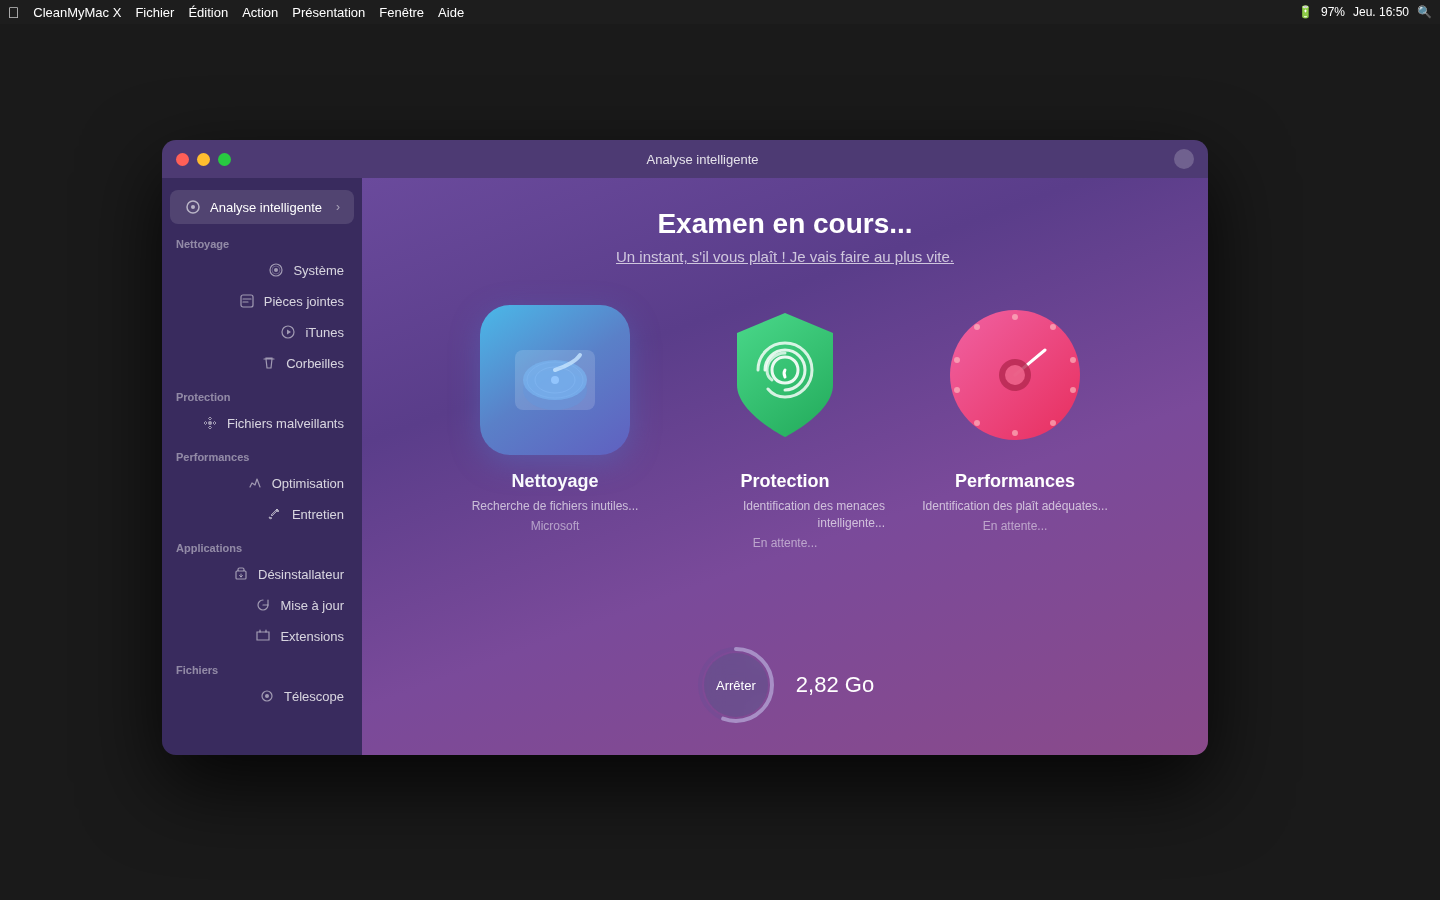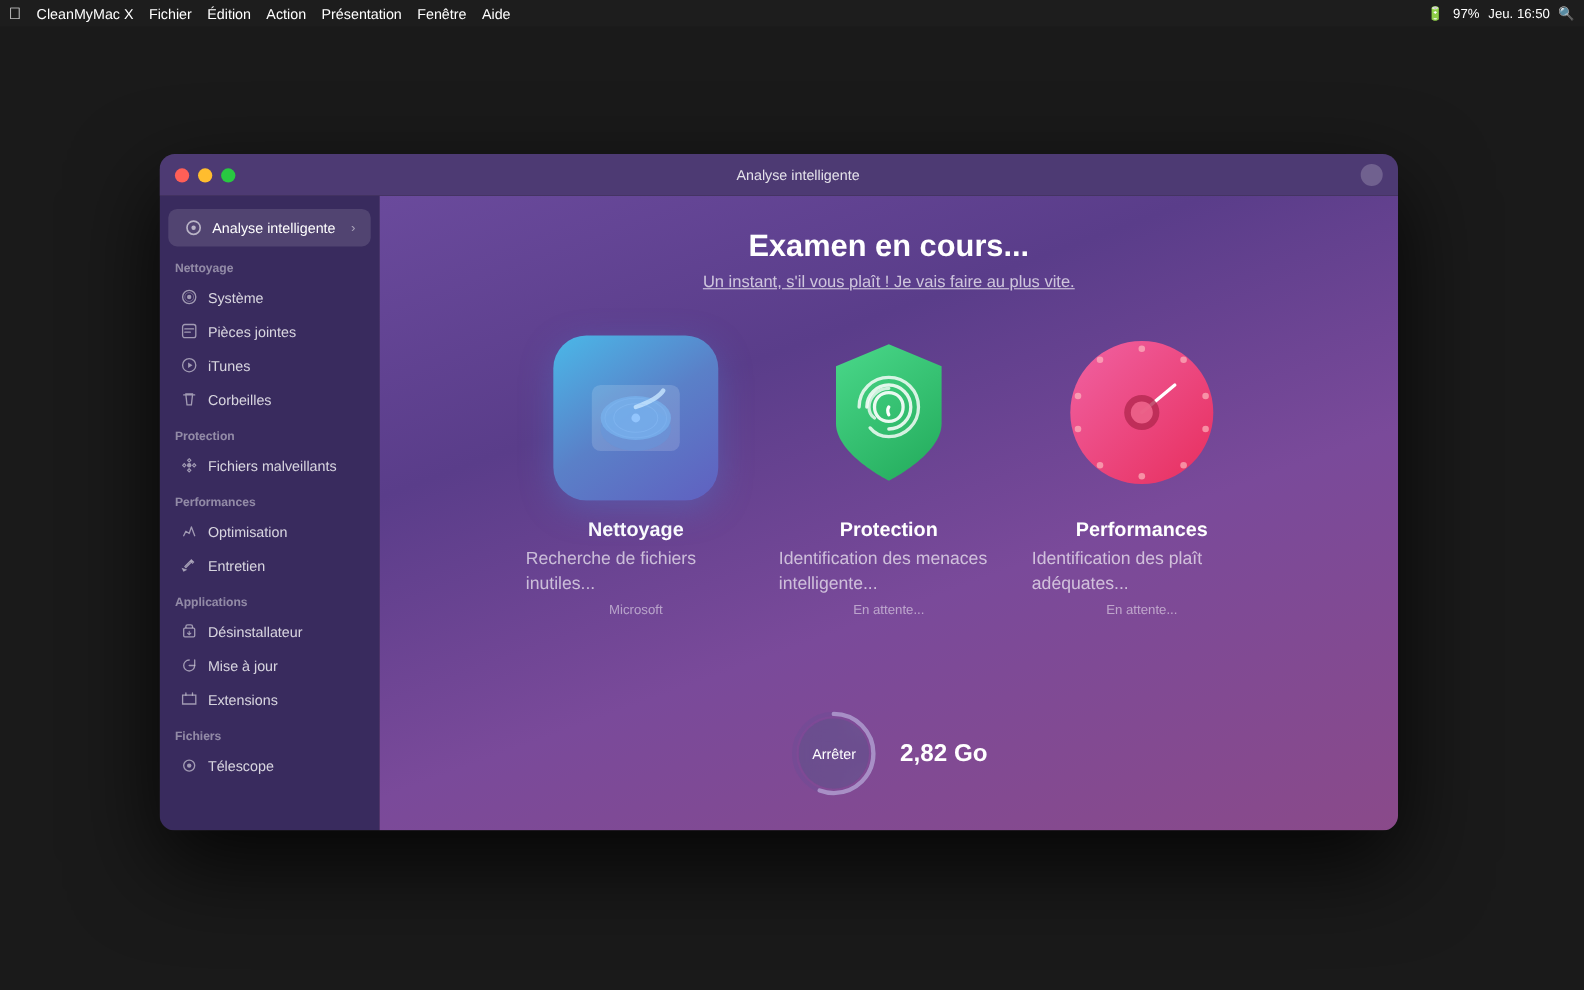--- a/index.html
+++ b/index.html
@@ -28,22 +28,22 @@
       z-index: 100;
     }
     .menubar-left { display: flex; align-items: center; gap: 14px; }
     .menubar-right { margin-left: auto; display: flex; align-items: center; gap: 8px; font-size: 12px; }
     .apple-logo { font-size: 15px; }
 
     
     .app-window {
       position: absolute;
       top: 140px;
-      left: 145px;
-      width: 1126px;
+      left: 162px;
+      width: 1046px;
       height: 615px;
       border-radius: 14px;
       overflow: hidden;
       box-shadow: 0 30px 80px rgba(0,0,0,0.8);
       display: flex;
       flex-direction: column;
     }
 
     
     .title-bar {
@@ -112,20 +112,21 @@
     .sidebar-nav-item {
       display: flex;
       align-items: center;
       padding: 6px 14px;
       color: rgba(255,255,255,0.8);
       font-size: 13px;
       cursor: pointer;
       gap: 8px;
       border-radius: 6px;
       margin: 1px 4px;
+      justify-content: flex-end;
     }
     .sidebar-icon {
       width: 18px;
       height: 18px;
       opacity: 0.75;
       flex-shrink: 0;
       display: flex;
       align-items: center;
       justify-content: center;
       font-size: 14px;
@@ -206,23 +207,23 @@
       position: relative;
     }
 
     .card-title {
       font-size: 18px;
       font-weight: 700;
       color: white;
       margin-bottom: 6px;
     }
     .card-desc {
-      font-size: 16px;
+      font-size: 12px;
       color: rgba(255,255,255,0.65);
-      text-align: left;
+      text-align: right;
       margin-bottom: 4px;
       line-height: 1.4;
     }
     .card-status {
       font-size: 12px;
       color: rgba(255,255,255,0.5);
     }
 
     
     .bottom-area {
@@ -248,21 +249,21 @@
       border: none;
       color: white;
       font-size: 13px;
       font-weight: 500;
       cursor: pointer;
       backdrop-filter: blur(10px);
     }
 
     .file-size {
       font-size: 22px;
-      font-weight: 700;
+      font-weight: 400;
       color: white;
     }
 
     
     svg { display: block; }
   </style>
 </head>
 <body>
 
 <div class="menubar">

